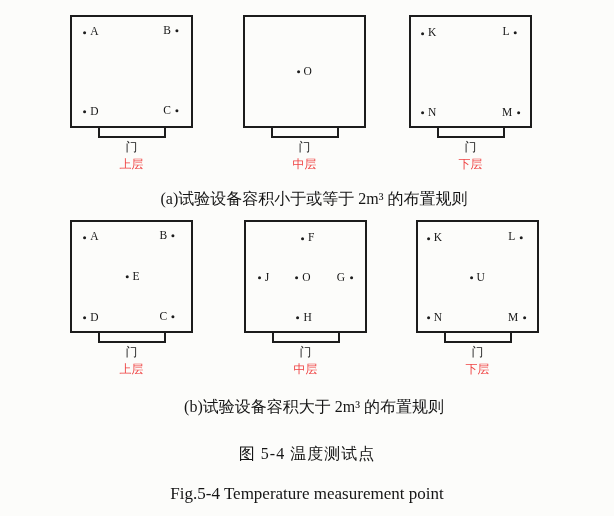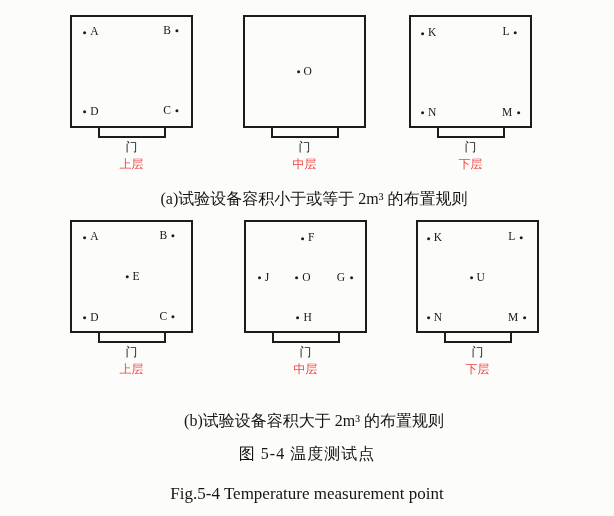--- a/index.html
+++ b/index.html
@@ -73,21 +73,21 @@
     position: absolute;
     left: 0;
     width: 580px;
     margin: 0;
     text-align: center;
     font-size: 16px;
     line-height: 1.2;
     padding-left: 48px;
   }
   .caption-a { top: 189px; }
-  .caption-b { top: 411px; }
+  .caption-b { top: 397px; }
   .fig-title-zh {
     position: absolute;
     top: 444px;
     left: 0;
     width: 614px;
     margin: 0;
     text-align: center;
     font-size: 16px;
     letter-spacing: 1px;
   }

